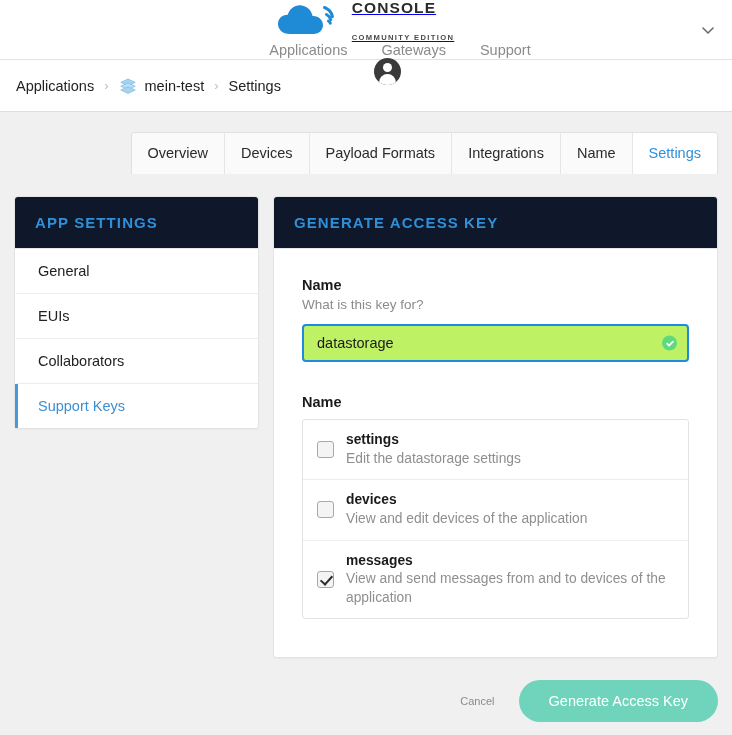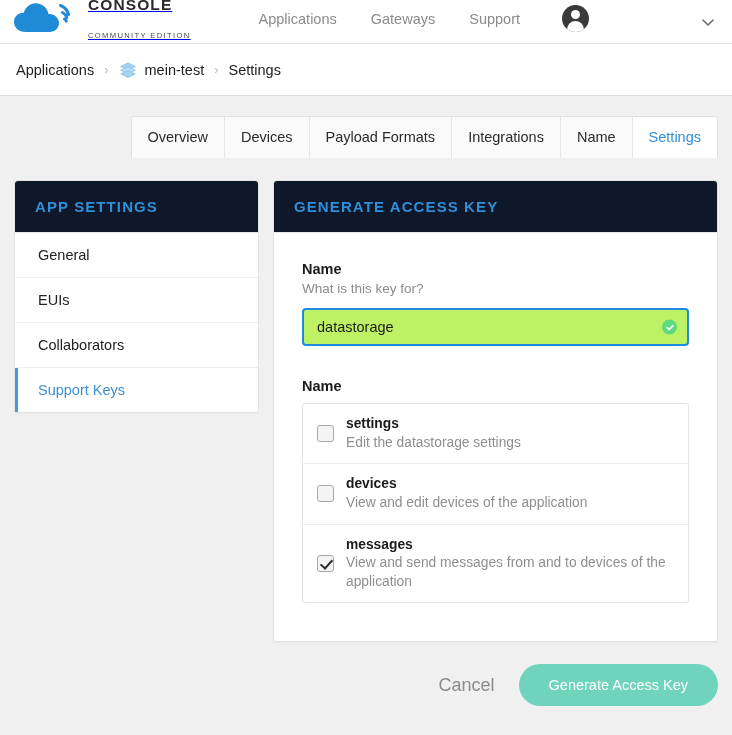--- a/index.html
+++ b/index.html
@@ -6,37 +6,38 @@
   html, body {
     margin: 0; padding: 0;
     width: 732px; height: 735px;
     background: #f0f0f0;
     font-family: "Liberation Sans", sans-serif;
     -webkit-font-smoothing: antialiased;
   }
 
   
   .topbar {
-    height: 44px;
+    height: 60px;
     background: #ffffff;
     border-bottom: 1px solid #e2e2e2;
     display: flex;
     align-items: center;
     padding: 0 14px 6px 14px;
     position: relative;
+    flex-direction: column;
   }
   .brand { display: flex; align-items: center; gap: 12px; }
   .brand-logo { width: 62px; height: 34px; display: block; }
   .brand-text { line-height: 1.05; }
   .brand-title {
     font-size: 15.5px; font-weight: bold; color: #2b2b2b;
     letter-spacing: 1.1px;
   }
   .brand-sub {
-    font-size: 7.6px; font-weight: normal; color: #4a4a4a;
+    font-size: 7.6px; font-weight: bold; color: #4a4a4a;
     letter-spacing: 1.35px; margin-top: 18px;
   }
   .nav-links {
     display: flex; align-items: center; gap: 34px;
     margin-left: 68px;
   }
   .nav-link {
     font-size: 14.5px; color: #8b8b8b; text-decoration: none;
     cursor: pointer;
   }
@@ -204,21 +205,21 @@
   }
 
   
   .actions {
     display: flex; align-items: center; justify-content: flex-end;
     gap: 18px;
     padding: 22px 14px 0 0;
   }
   .btn-cancel {
     background: none; border: none;
-    font-size: 18px; color: #8b8b8b; cursor: pointer;
+    font-size: 11px; color: #8b8b8b; cursor: pointer;
     font-family: "Liberation Sans", sans-serif;
     padding: 8px 6px;
   }
   .btn-primary {
     background: #6fd4bb; border: none; border-radius: 22px;
     color: #ffffff; font-size: 14.5px;
     font-family: "Liberation Sans", sans-serif;
     padding: 13px 30px; cursor: pointer;
   }
 </style>

